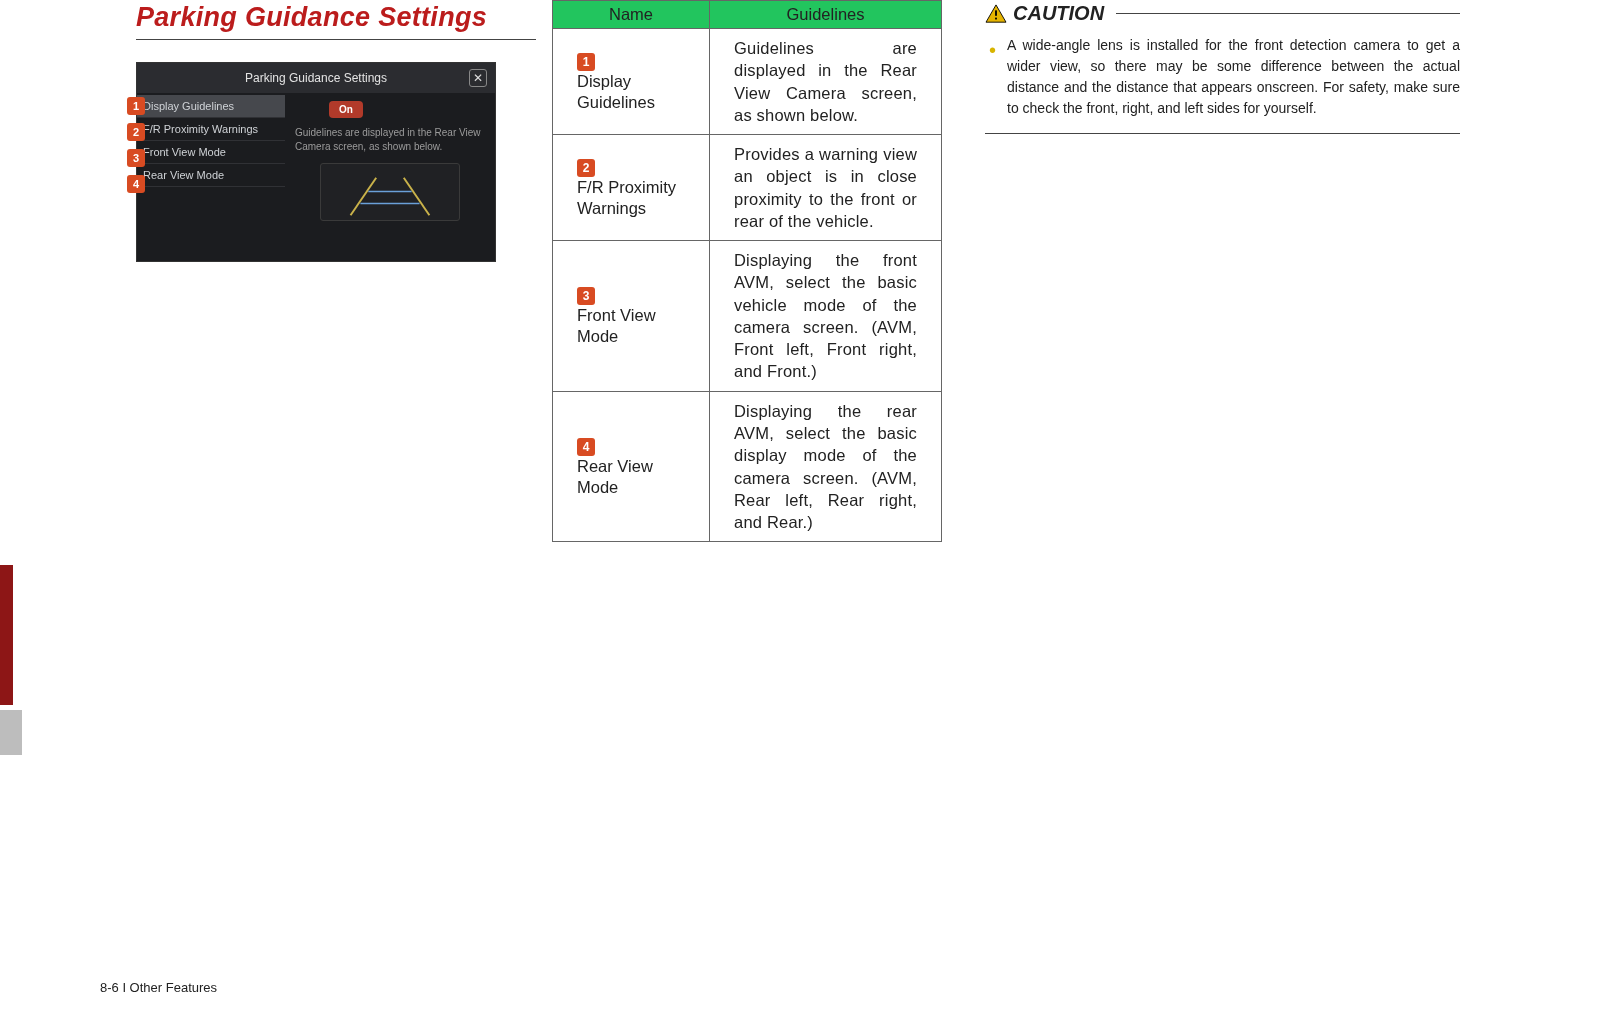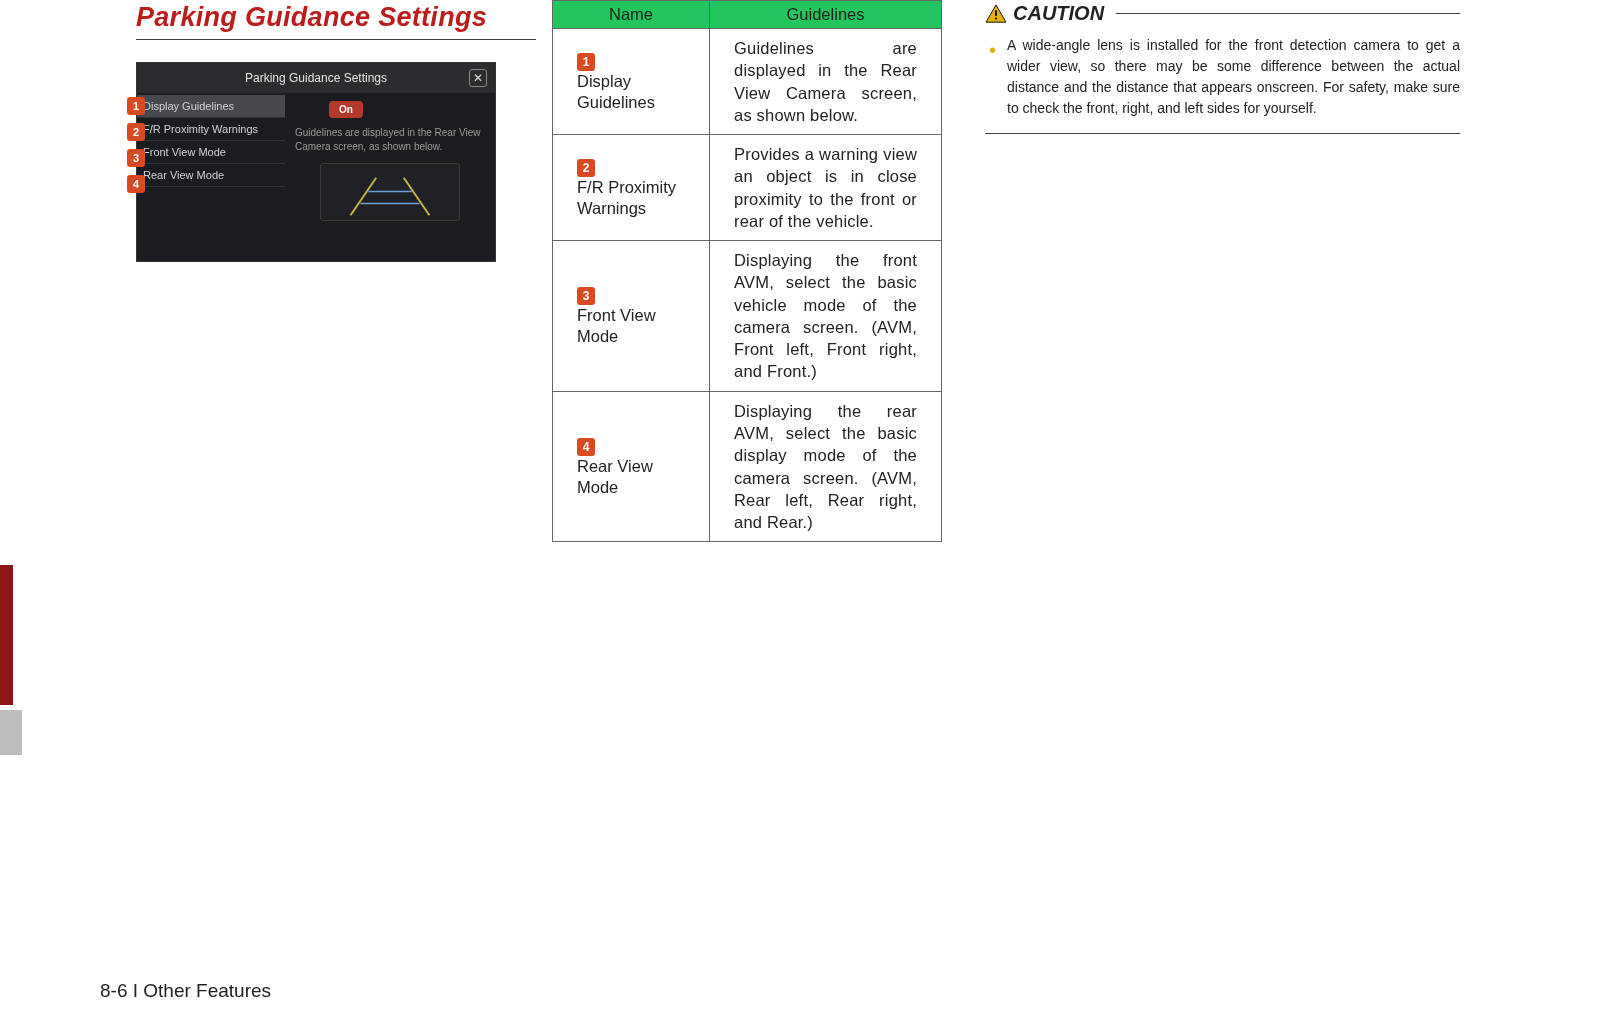--- a/index.html
+++ b/index.html
@@ -49,21 +49,21 @@
   .right-col { position: absolute; left: 985px; top: 2px; width: 475px; }
   .caution-head { display: flex; align-items: center; gap: 6px; }
   .caution-icon { width: 22px; height: 20px; }
   .caution-label { font-size: 20px; font-weight: bold; font-style: italic; }
   .caution-rule { flex: 1; border-top: 1px solid #444; margin-left: 6px; }
   .caution-body { margin-top: 10px; font-size: 14px; text-align: justify; line-height: 1.5; }
   .caution-body .bullet { position: relative; padding-left: 22px; }
   .caution-body .bullet::before { content: "•"; position: absolute; left: 4px; top: 0; color: #d8b400; font-size: 20px; }
   .caution-bottom-rule { border-top: 1px solid #444; margin-top: 14px; }
 
-  .footer { position: absolute; left: 100px; top: 980px; font-size: 19px; color: #222; }
+  .footer { position: absolute; left: 100px; top: 980px; font-size: 13px; color: #222; }
 </style>
 </head>
 <body>
 <div class="page">
 
 <div class="side-tab-red"></div>
 <div class="side-tab-gray"></div>
 
 <div class="left-col">
   <div class="heading">Parking Guidance Settings</div>

